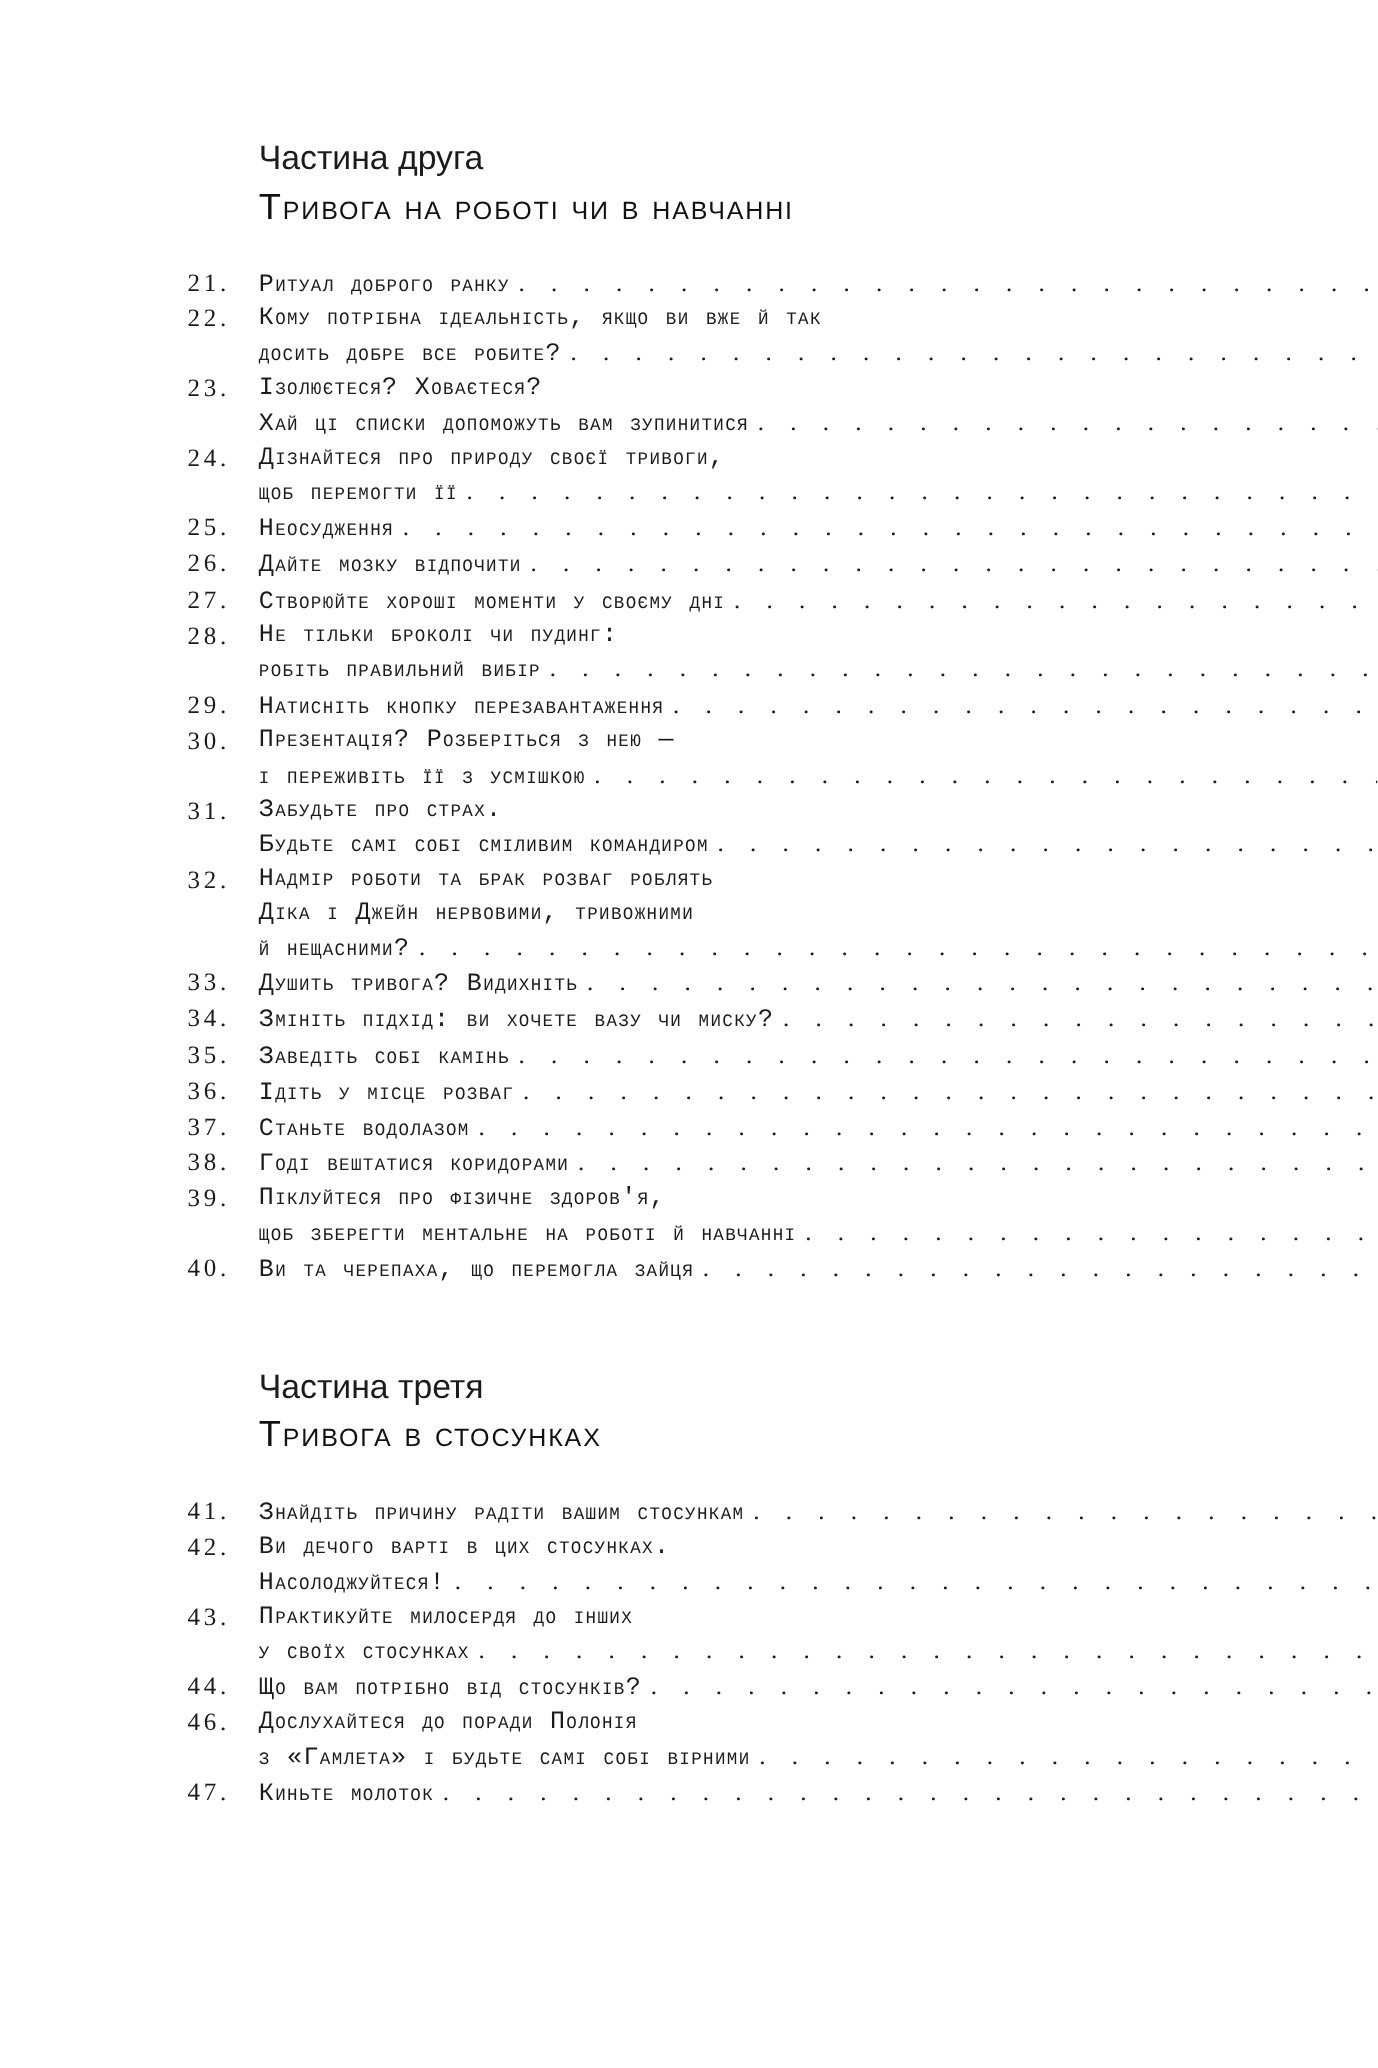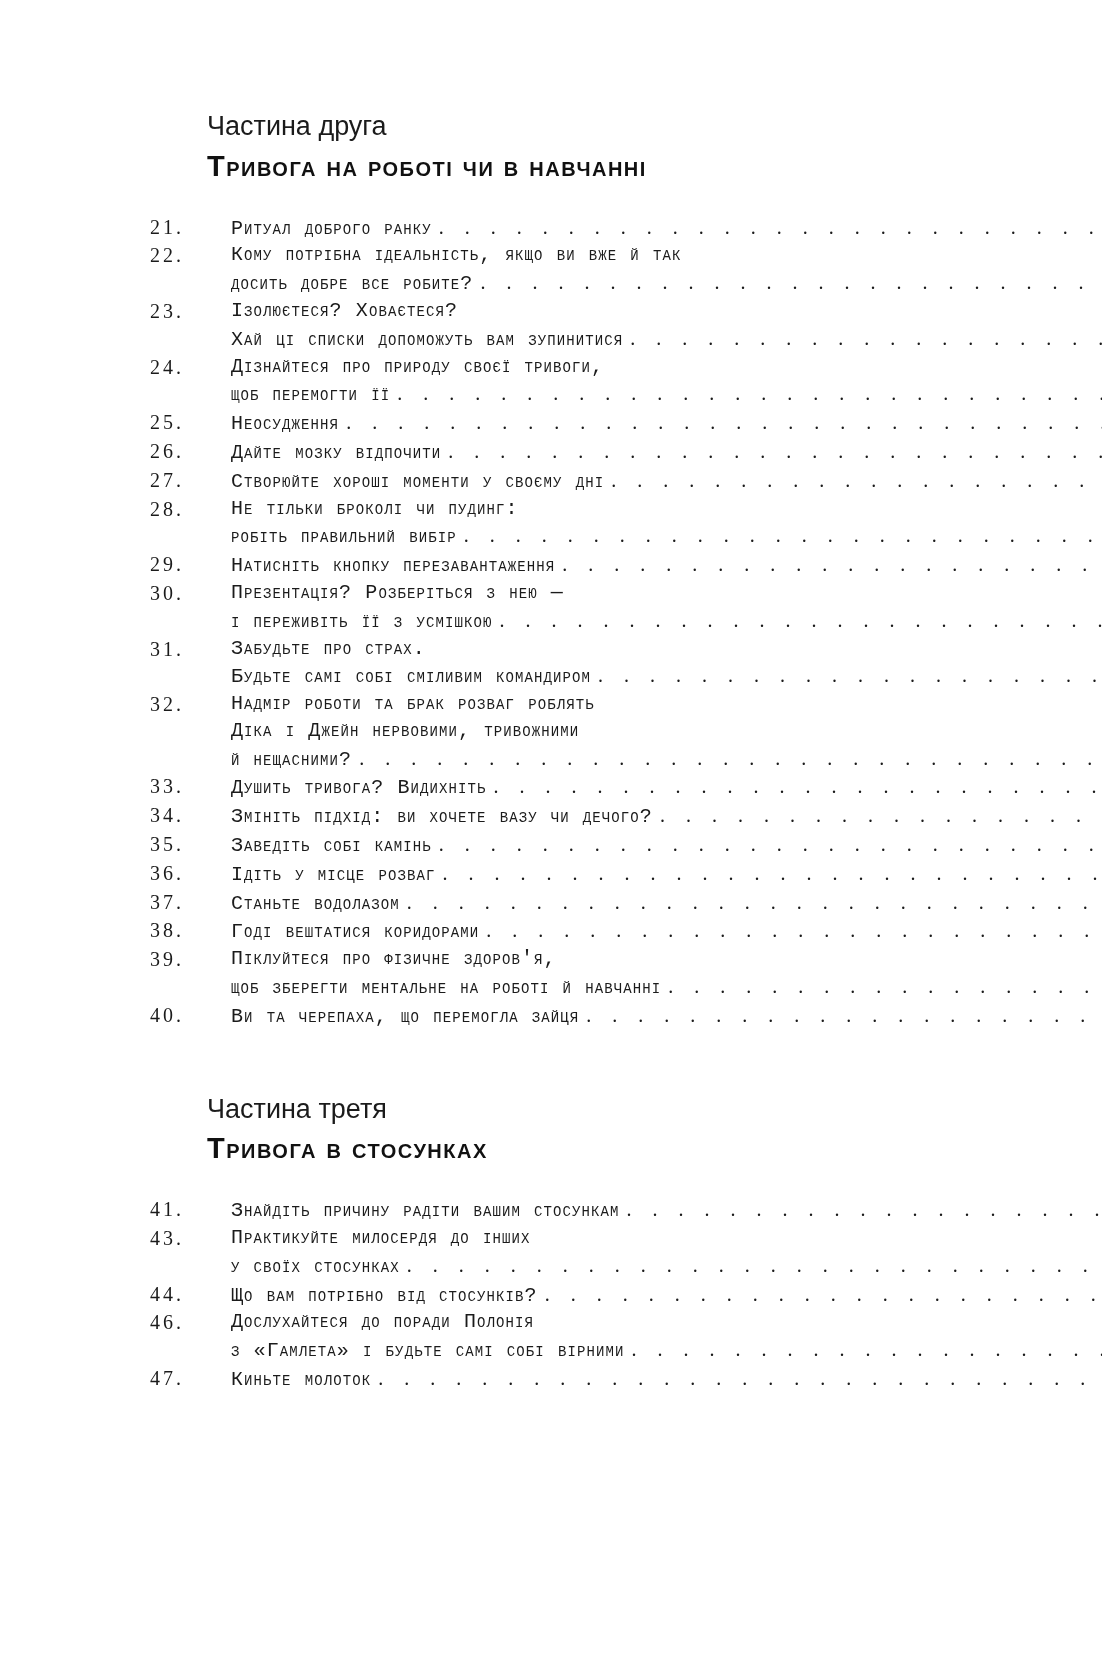--- a/index.html
+++ b/index.html
@@ -31,36 +31,35 @@
   }
   .part-label {
     font-size: 27px;
     line-height: 1.25;
     color: #1b1b1b;
     margin-bottom: 5px;
   }
   .part-title {
     font-size: 29px;
     line-height: 1.2;
-    font-weight: 700;
+    font-weight: 400;
     font-variant: small-caps;
     letter-spacing: 1.5px;
     color: #111111;
   }
   .entries {
     font-family: "Liberation Serif", "DejaVu Serif", serif;
     font-size: 20px;
     line-height: 26.8px;
     font-variant: small-caps;
     letter-spacing: 1.1px;
   }
   .entry {
     display: grid;
     grid-template-columns: 57px 1fr;
-    gap: 24px;
   }
   .num {
     grid-column: 1;
     letter-spacing: 3px;
     white-space: nowrap;
   }
   .body {
     grid-column: 2;
     display: block;
   }
@@ -233,21 +232,21 @@
             <span class="line">
               <span class="txt">Душить тривога? Видихніть</span>
               <span class="dots"></span>
             </span>
           </span>
         </div>
         <div class="entry">
           <span class="num">34.</span>
           <span class="body">
             <span class="line">
-              <span class="txt">Змініть підхід: ви хочете вазу чи дечого?</span>
+              <span class="txt">Змініть підхід: ви хочете вазу чи миску?</span>
               <span class="dots"></span>
             </span>
           </span>
         </div>
         <div class="entry">
           <span class="num">35.</span>
           <span class="body">
             <span class="line">
               <span class="txt">Заведіть собі камінь</span>
               <span class="dots"></span>
@@ -311,20 +310,32 @@
         <div class="entry">
           <span class="num">41.</span>
           <span class="body">
             <span class="line">
               <span class="txt">Знайдіть причину радіти вашим стосункам</span>
               <span class="dots"></span>
             </span>
           </span>
         </div>
         <div class="entry">
+          <span class="num">42.</span>
+          <span class="body">
+            <span class="line">
+              <span class="txt">Ви дечого варті в цих стосунках.</span>
+            </span>
+            <span class="line">
+              <span class="txt">Насолоджуйтеся!</span>
+              <span class="dots"></span>
+            </span>
+          </span>
+        </div>
+        <div class="entry">
           <span class="num">43.</span>
           <span class="body">
             <span class="line">
               <span class="txt">Практикуйте милосердя до інших</span>
             </span>
             <span class="line">
               <span class="txt">у своїх стосунках</span>
               <span class="dots"></span>
             </span>
           </span>

